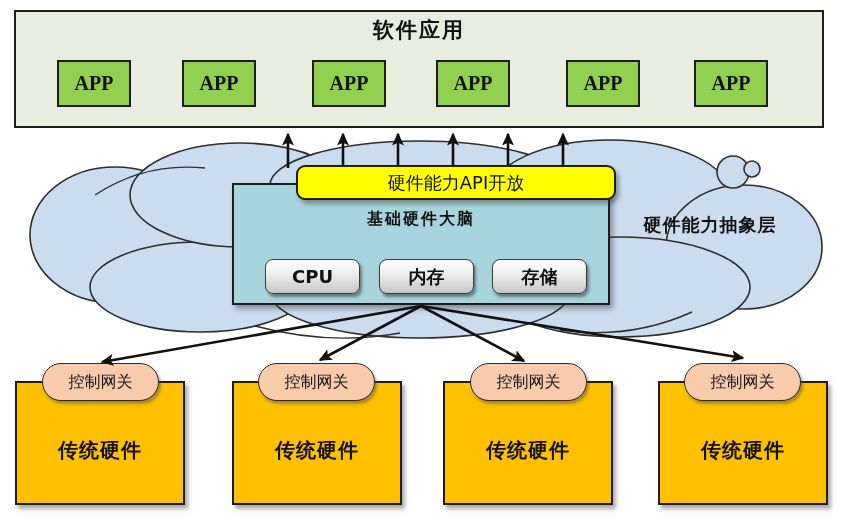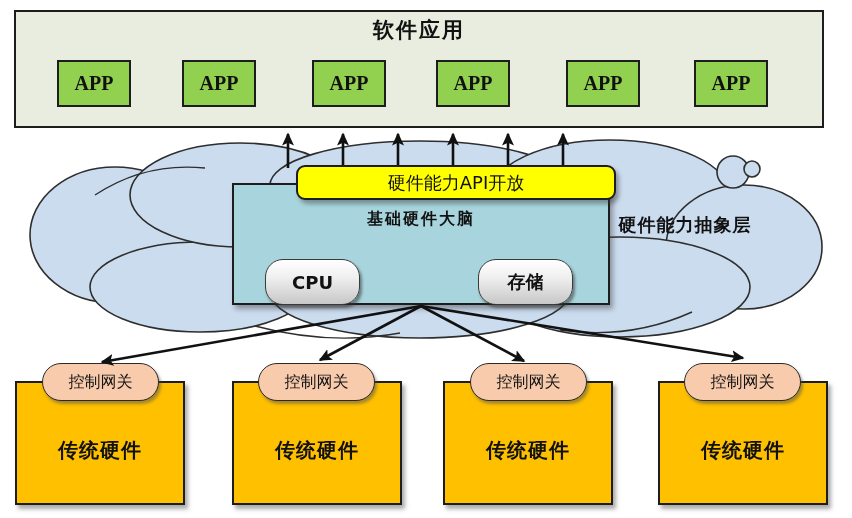--- a/index.html
+++ b/index.html
@@ -38,36 +38,36 @@
   .brain-box{
     left:232px;top:183px;width:378px;height:122px;z-index:3;
     background:var(--brain-teal,#A8D5DD);border:2px solid #1d1d1d;
     box-shadow:3px 4px 5px rgba(60,60,60,.45);
   }
   .brain-title{
     left:0;top:24px;width:100%;text-align:center;
     font-size:16px;font-weight:bold;letter-spacing:2px;
   }
   .chip{
-    top:74px;width:95px;height:46px;
+    top:74px;width:95px;height:35px;
     background:linear-gradient(#ffffff,#efefef 40%,#c7c7c7);
-    border:1.6px solid #3a3a3a;border-radius:18px;
+    border:1.6px solid #3a3a3a;border-radius:8px;
     box-shadow:2px 3px 3px rgba(50,50,50,.55);
     display:flex;align-items:center;justify-content:center;
     font-size:18px;font-weight:bold;
   }
   .api-banner{
     left:265px;top:165px;width:320px;height:35px;z-index:7;
     background:var(--banner-yellow,#FFFF00);border:2px solid #1d1d1d;border-radius:9px;
     box-shadow:3px 4px 4px rgba(60,60,60,.45);
     display:flex;align-items:center;justify-content:center;
     font-size:18px;font-weight:500;margin-left:31px;
   }
   .cloud-label{
-    left:595px;top:213px;width:180px;z-index:3;text-align:center;
+    left:620px;top:213px;width:180px;z-index:3;text-align:center;
     font-size:18px;font-weight:bold;letter-spacing:1px;
   }
 
   
   .hw-box{
     top:381px;width:170px;height:124px;z-index:4;
     background:var(--hardware-orange,#FFC000);border:2px solid #1d1d1d;
     box-shadow:3px 4px 4px rgba(90,90,90,.5);
     display:flex;align-items:center;justify-content:center;
     padding-top:14px;
@@ -109,21 +109,22 @@
       <path class="cloud-arc" d="M 560,330 Q 630,340 692,312"></path>
       <path class="cloud-arc" d="M 255,326 Q 330,346 400,333"></path>
       <circle class="cloud-e" cx="733" cy="172" r="16"></circle>
       <circle class="cloud-e" cx="752" cy="169" r="8"></circle>
     </g>
   </svg>
 
   <div class="abs brain-box">
     <div class="abs brain-title">基础硬件大脑</div>
     <div class="abs chip" style="left:31px">CPU</div>
-    <div class="abs chip" style="left:244px">存储</div>
+    <div class="abs chip" style="left:145px">内存</div>
+    <div class="abs chip" style="left:258px">存储</div>
   </div>
 
   <div class="abs api-banner">硬件能力API开放</div>
 
   <div class="abs cloud-label">硬件能力抽象层</div>
 
   <svg id="arrow-layer" class="abs layer">
     <defs>
       <marker id="ah" markerUnits="userSpaceOnUse" markerWidth="14" markerHeight="13" refX="11.5" refY="6" orient="auto">
         <path d="M0,0 L13,6 L0,12 L2.8,6 Z" fill="#111"></path>

